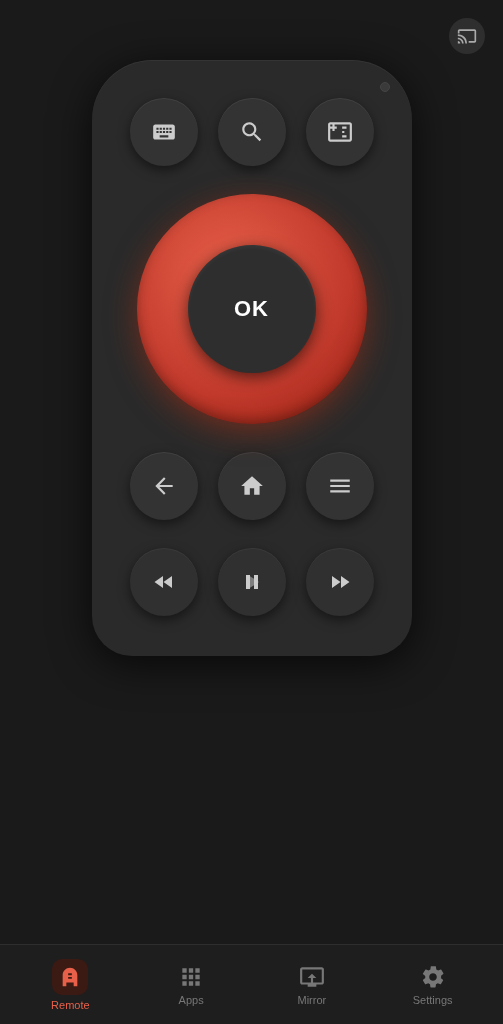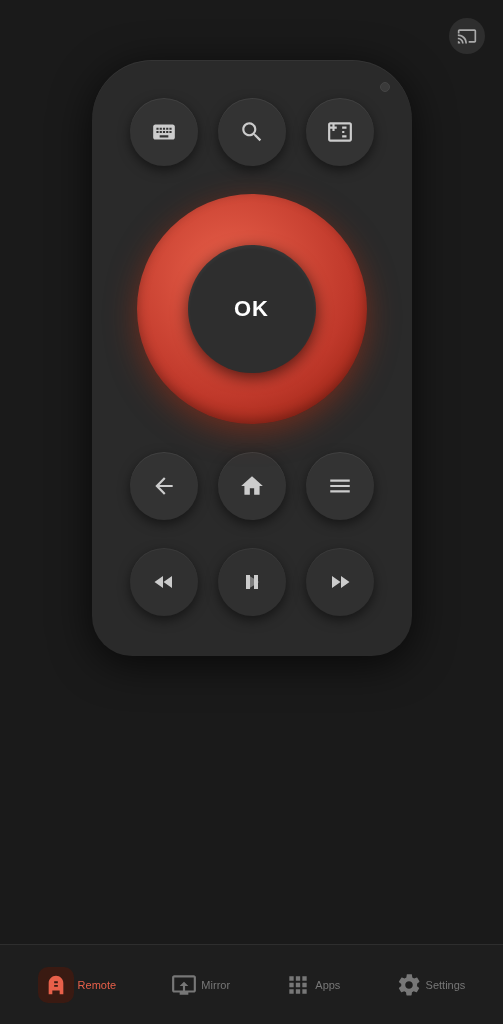--- a/index.html
+++ b/index.html
@@ -176,20 +176,21 @@
       background: #1e1e1e;
       border-top: 1px solid #2e2e2e;
       display: flex;
       align-items: center;
       justify-content: space-around;
       padding: 0 10px;
     }
 
     .nav-item {
       display: flex;
+      flex-direction: column;
       align-items: center;
       gap: 4px;
       cursor: pointer;
       padding: 8px 14px;
       min-width: 80px;
     }
 
     .nav-item svg {
       width: 26px;
       height: 26px;
@@ -306,30 +307,30 @@
     <div class="nav-active-dot">
       <svg viewBox="0 0 24 24" style="width:22px;height:22px;fill:#e8604a;">
         <path d="M12 2C7.58 2 4 5.58 4 10v12h4v-4h8v4h4V10c0-4.42-3.58-8-8-8zm2 12H10v-2h4v2zm0-4H10V8h4v2z"></path>
       </svg>
     </div>
     <span class="nav-label">Remote</span>
   </div>
 
   <div class="nav-item">
     <svg viewBox="0 0 24 24">
+      <path d="M4 8h4V4H4v4zm6 12h4v-4h-4v4zm-6 0h4v-4H4v4zm0-6h4v-4H4v4zm6 0h4v-4h-4v4zm6-10v4h4V4h-4zm-6 4h4V4h-4v4zm6 6h4v-4h-4v4zm0 6h4v-4h-4v4z"></path>
+    </svg>
+    <span class="nav-label">Apps</span>
+  </div>
+
+  <div class="nav-item">
+    <svg viewBox="0 0 24 24">
       <path d="M21 3H3c-1.1 0-2 .9-2 2v12c0 1.1.9 2 2 2h5v2h8v-2h5c1.1 0 1.99-.9 1.99-2L23 5c0-1.1-.9-2-2-2zm0 14H3V5h18v12zM12 9l-4 4h3v4h2v-4h3z"></path>
     </svg>
     <span class="nav-label">Mirror</span>
-  </div>
-
-  <div class="nav-item">
-    <svg viewBox="0 0 24 24">
-      <path d="M4 8h4V4H4v4zm6 12h4v-4h-4v4zm-6 0h4v-4H4v4zm0-6h4v-4H4v4zm6 0h4v-4h-4v4zm6-10v4h4V4h-4zm-6 4h4V4h-4v4zm6 6h4v-4h-4v4zm0 6h4v-4h-4v4z"></path>
-    </svg>
-    <span class="nav-label">Apps</span>
   </div>
 
 
   <div class="nav-item">
     <svg viewBox="0 0 24 24">
       <path d="M12 15.5c-1.93 0-3.5-1.57-3.5-3.5s1.57-3.5 3.5-3.5 3.5 1.57 3.5 3.5-1.57 3.5-3.5 3.5zm7.43-2.89c.04-.3.07-.61.07-.93s-.03-.63-.07-.93l2.03-1.58c.18-.14.23-.41.12-.61l-1.92-3.32c-.12-.22-.37-.29-.59-.22l-2.39.96c-.5-.38-1.03-.7-1.62-.94l-.36-2.54c-.04-.24-.24-.41-.48-.41h-3.84c-.24 0-.43.17-.47.41l-.36 2.54c-.59.24-1.13.57-1.62.94l-2.39-.96c-.22-.08-.47 0-.59.22L2.74 8.87c-.12.21-.08.47.12.61l2.03 1.58c-.05.3-.09.63-.09.94s.02.64.07.94l-2.03 1.58c-.18.14-.23.41-.12.61l1.92 3.32c.12.22.37.29.59.22l2.39-.96c.5.38 1.03.7 1.62.94l.36 2.54c.05.24.24.41.48.41h3.84c.24 0 .44-.17.47-.41l.36-2.54c.59-.24 1.13-.56 1.62-.94l2.39.96c.22.08.47 0 .59-.22l1.92-3.32c.12-.22.07-.47-.12-.61l-2.01-1.58z"></path>
     </svg>
     <span class="nav-label">Settings</span>
   </div>
 

